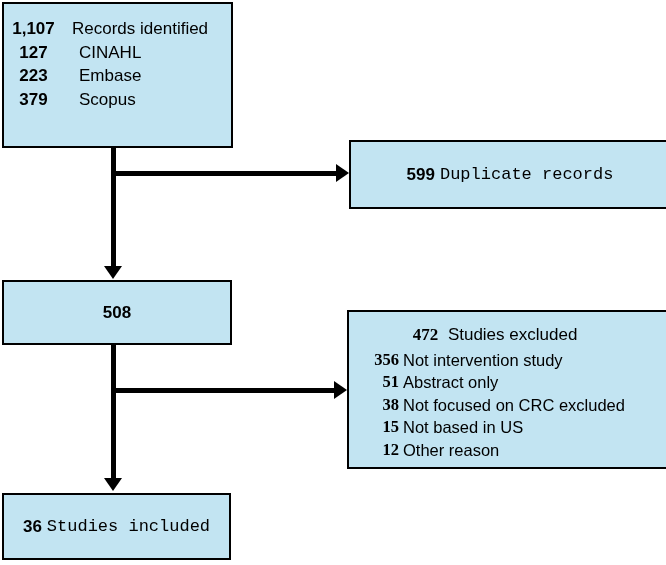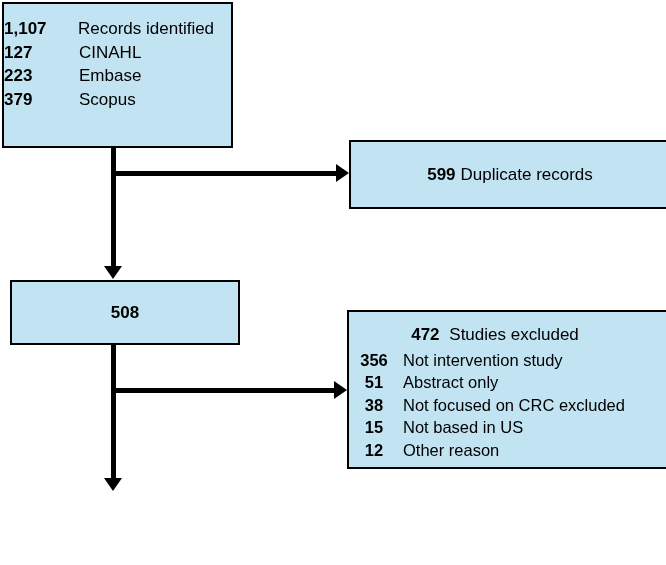--- a/index.html
+++ b/index.html
@@ -14,39 +14,39 @@
   }
   .box {
     position: absolute;
     box-sizing: border-box;
     background: #c2e4f2;
     border: 2px solid #000000;
   }
   
   .box-identified { left: 2px; top: 2px; width: 231px; height: 146px; padding-top: 13px; }
   .box-identified .row { display: flex; font-size: 17px; line-height: 23.5px; }
-  .box-identified .num { flex: none; width: 59px; text-align: left; font-weight: bold; }
+  .box-identified .num { flex: none; width: 59px; text-align: center; font-weight: bold; }
   .box-identified .row .lbl { margin-left: 16px; }
-  .box-identified .row.main .lbl { margin-left: 15px; text-align: center; }
+  .box-identified .row.main .lbl { margin-left: 9px; text-align: center; }
 
   
   .box-center { display: flex; align-items: center; justify-content: center; font-size: 17px; }
   .box-duplicates { left: 349px; top: 140px; width: 322px; height: 69px; }
-  .box-screened   { left: 10px;  top: 280px; width: 230px; height: 65px; }
+  .box-screened   { left: 2px;  top: 280px; width: 230px; height: 65px; }
   .box-included   { left: 2px;  top: 493px; width: 229px; height: 67px; }
   .box-center .num { font-weight: bold; }
-  .box-center .lbl { margin-left: 5px; }
+  .box-center .lbl { margin-left: 5px; font-family: Liberation Mono, monospace; }
 
   
   .box-excluded { left: 347px; top: 310px; width: 324px; height: 159px; padding-top: 11px; }
   .box-excluded .header { text-align: center; margin-right: 28px; font-size: 17px; line-height: 24px; margin-bottom: 2px; }
   .box-excluded .header .num { font-weight: bold; }
   .box-excluded .header .lbl { margin-left: 5px; margin-top: 25px; }
   .box-excluded .row { display: flex; font-size: 16.5px; line-height: 22.4px; }
-  .box-excluded .num { flex: none; width: 50px; text-align: center; font-weight: bold; }
+  .box-excluded .num { flex: none; width: 50px; text-align: right; font-weight: bold; font-family: Liberation Serif, serif; }
   .box-excluded .row .lbl { margin-left: 4px; white-space: nowrap; }
 
   
   .line { position: absolute; background: #000000; }
   .line-v1 { left: 111px; top: 147px; width: 5px; height: 120px; }
   .line-h1 { left: 113px; top: 171px; width: 224px; height: 5px; }
   .line-v2 { left: 111px; top: 344px; width: 5px; height: 135px; }
   .line-h2 { left: 113px; top: 388px; width: 222px; height: 5px; }
   .ah { position: absolute; width: 0; height: 0; }
   .ah-down { border-left: 9px solid transparent; border-right: 9px solid transparent; border-top: 13px solid #000000; }
@@ -118,14 +118,18 @@
     <div class="row">
       <span class="num">15</span>
       <span class="lbl">Not based in US</span>
     </div>
     <div class="row">
       <span class="num">12</span>
       <span class="lbl">Other reason</span>
     </div>
   </div>
 
+  <div class="box box-center box-included">
+    <span class="num">36</span>
+    <span class="lbl">Studies included</span>
+  </div>
 
 </div>
 
 </body></html>

